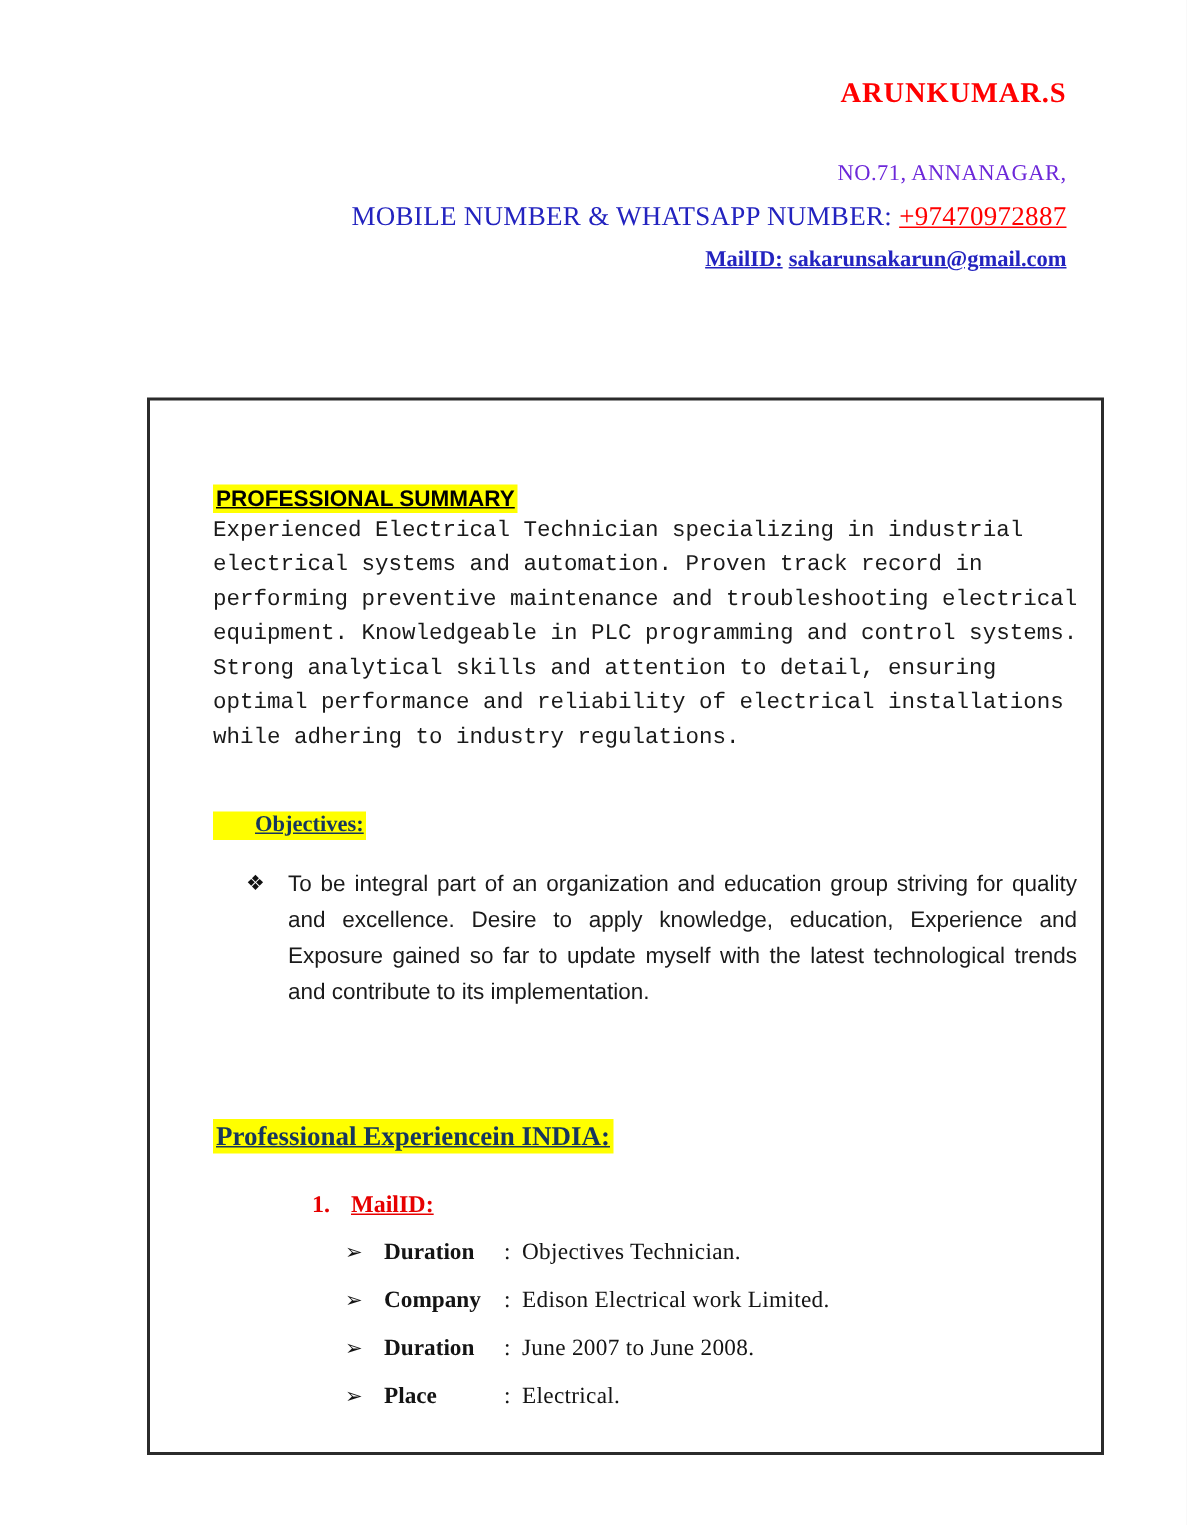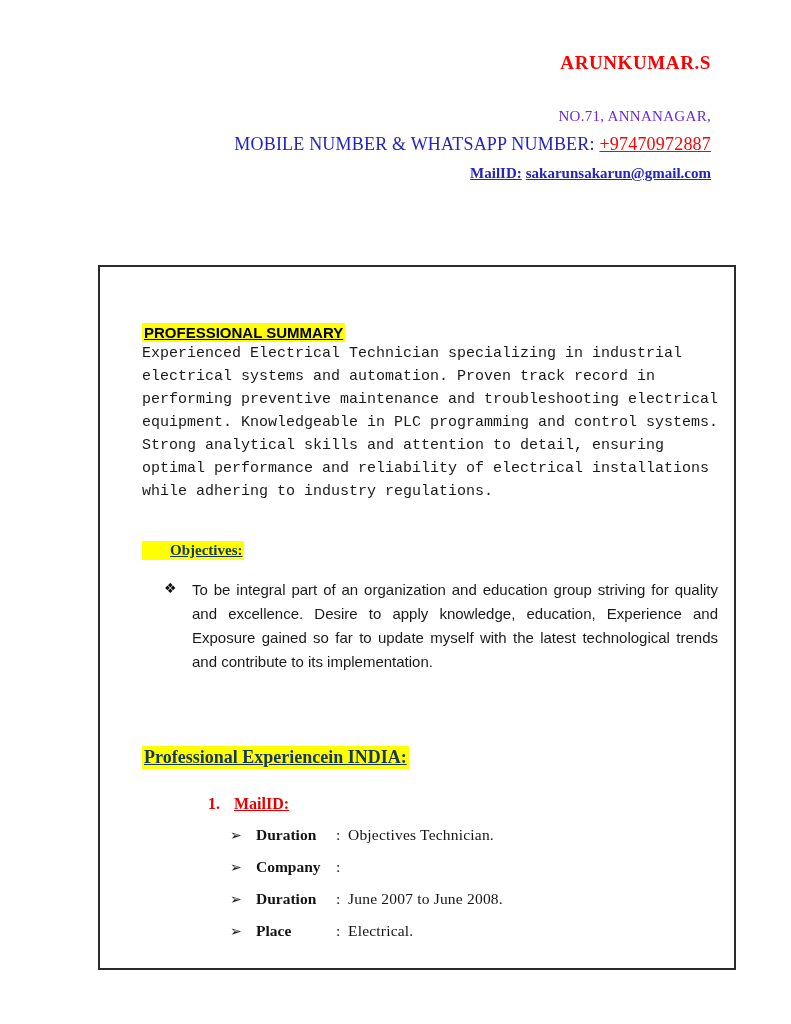--- a/index.html
+++ b/index.html
@@ -101,20 +101,21 @@
       <span class="item-bullet">➢</span>
       <span class="item-label">Duration</span>
       <span class="item-sep">:</span>
       <span class="item-value">Objectives Technician.</span>
     </div>
 
     <div class="item-row">
       <span class="item-bullet">➢</span>
       <span class="item-label">Company</span>
       <span class="item-sep">:</span>
+      <span class="item-value">Edison Electrical work Limited.</span>
     </div>
 
     <div class="item-row">
       <span class="item-bullet">➢</span>
       <span class="item-label">Duration</span>
       <span class="item-sep">:</span>
       <span class="item-value">June 2007 to June 2008.</span>
     </div>
 
     <div class="item-row">

